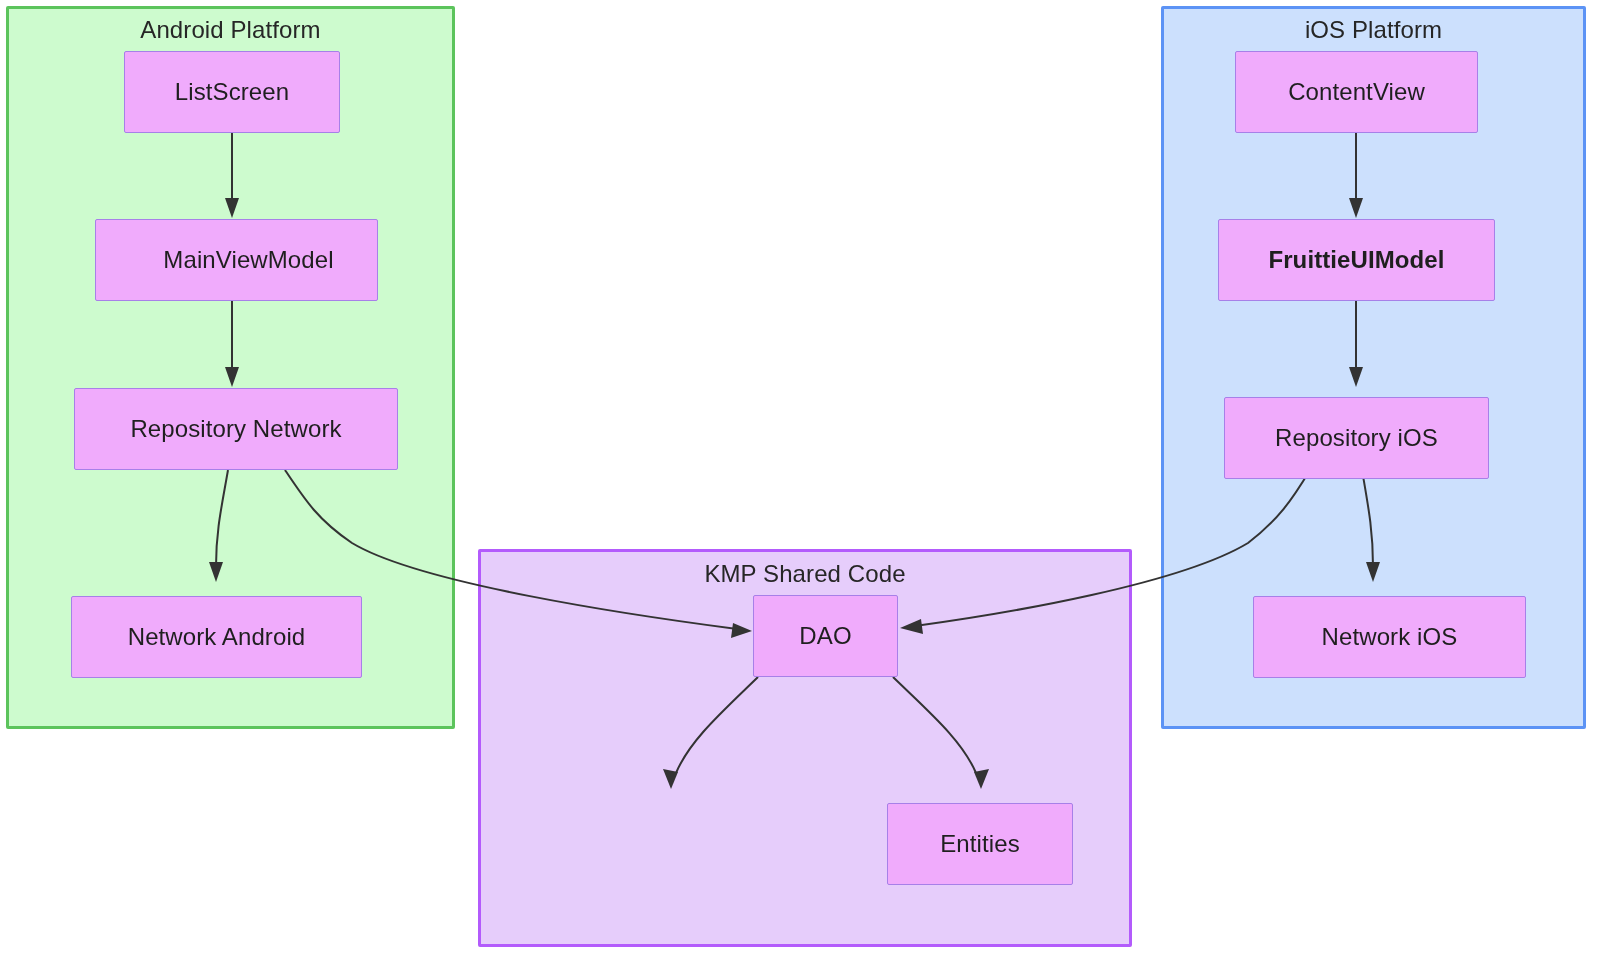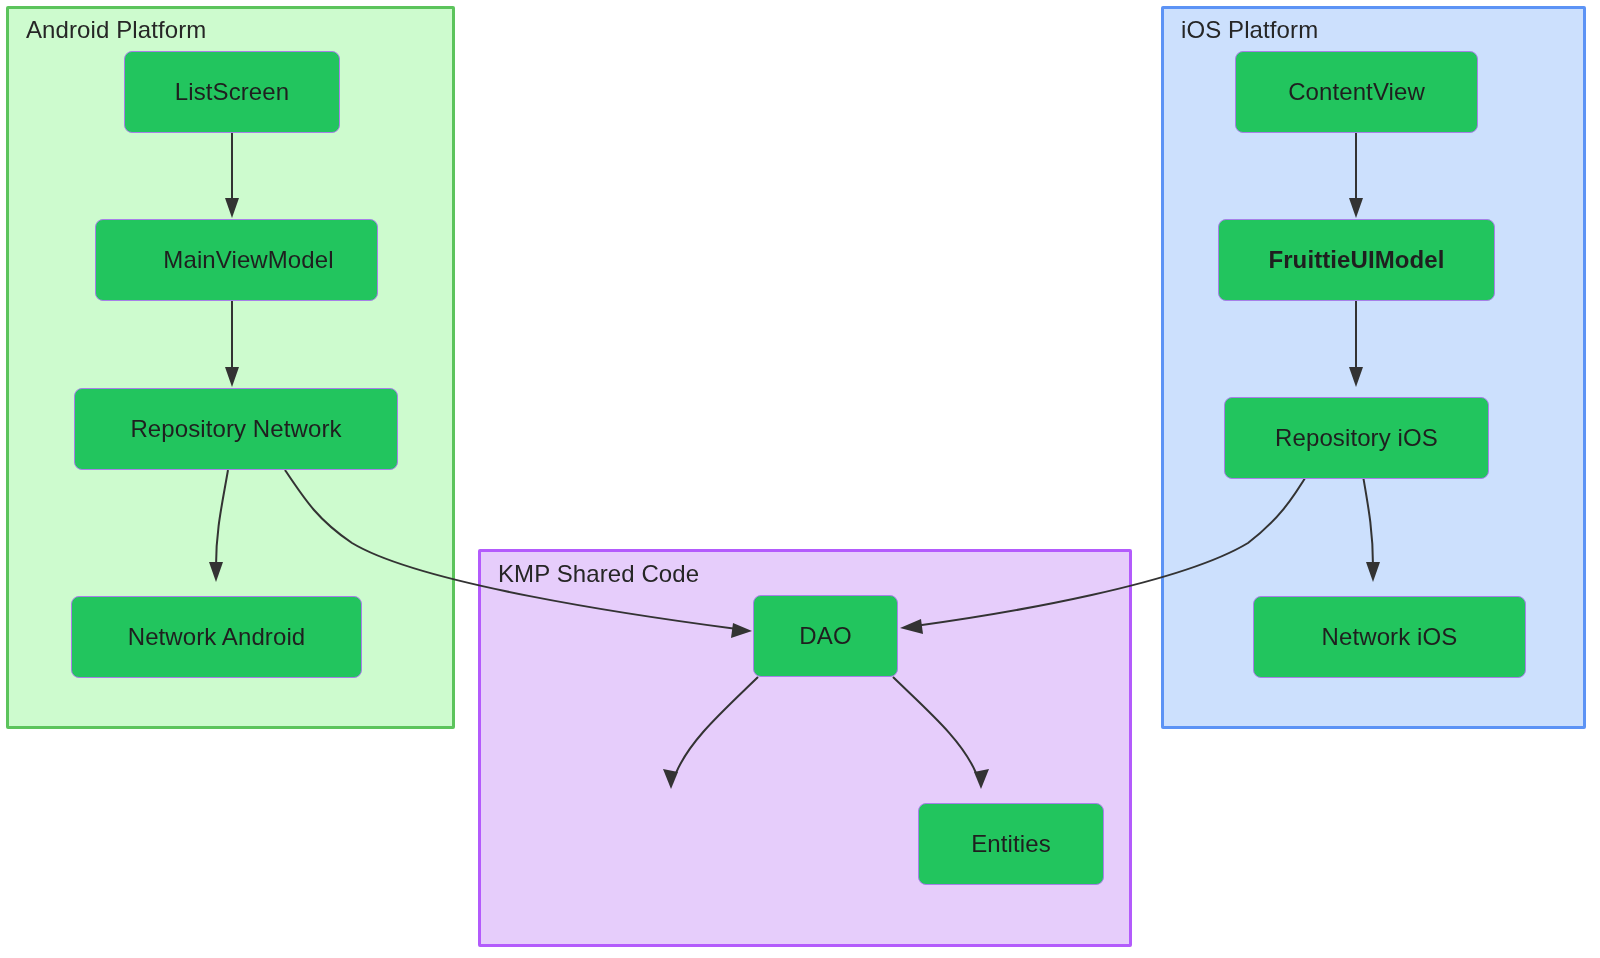--- a/index.html
+++ b/index.html
@@ -26,25 +26,25 @@
     position: absolute;
     box-sizing: border-box;
     border-width: 3px;
     border-style: solid;
     border-radius: 2px;
   }
   .subgraph-title {
     position: absolute;
     left: 0;
     right: 0;
+    text-align: center;
     font-size: 24px;
     color: #262626;
     letter-spacing: 0.1px;
     white-space: nowrap;
-    padding-left: 20px;
   }
 
   #android-platform {
     left: 6px;
     top: 6px;
     width: 449px;
     height: 723px;
     background: #cdfbce;
     border-color: #5cc45c;
   }
@@ -62,23 +62,23 @@
     width: 654px;
     height: 398px;
     background: #e6cdfb;
     border-color: #b35bfc;
   }
 
   
   .node {
     position: absolute;
     box-sizing: border-box;
-    background: #22c55e;
+    background: #f0abfc;
     border: 1.6px solid #a780e8;
-    border-radius: 8px;
+    border-radius: 2px;
     display: flex;
     align-items: center;
     justify-content: center;
     font-size: 24px;
     color: #1f1f1f;
     letter-spacing: 0.1px;
     white-space: nowrap;
   }
 
   
@@ -89,21 +89,21 @@
 
   
   #node-contentview     { left: 1235px; top: 51px;  width: 243px; height: 82px; }
   #node-fruittieuimodel { left: 1218px; top: 219px; width: 277px; height: 82px; font-weight: bold; }
   #node-repo-ios        { left: 1224px; top: 388px; width: 265px; height: 82px; margin-top: 9px; }
   #node-network-ios     { left: 1253px; top: 596px; width: 273px; height: 82px; }
 
   
   #node-dao             { left: 753px;  top: 595px; width: 145px; height: 82px; }
   #node-room-database   { left: 534px;  top: 803px; width: 276px; height: 82px; }
-  #node-entities        { left: 918px;  top: 803px; width: 186px; height: 82px; }
+  #node-entities        { left: 887px;  top: 803px; width: 186px; height: 82px; }
 
   
   #edges {
     position: absolute;
     left: 0;
     top: 0;
     width: 1600px;
     height: 958px;
     pointer-events: none;
   }

